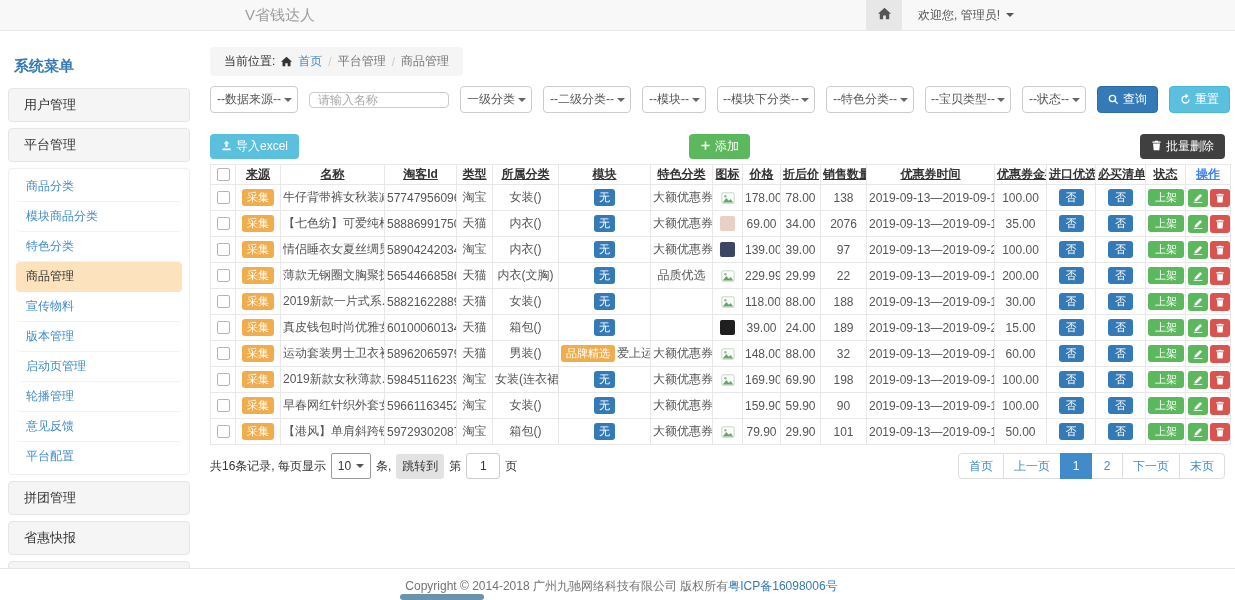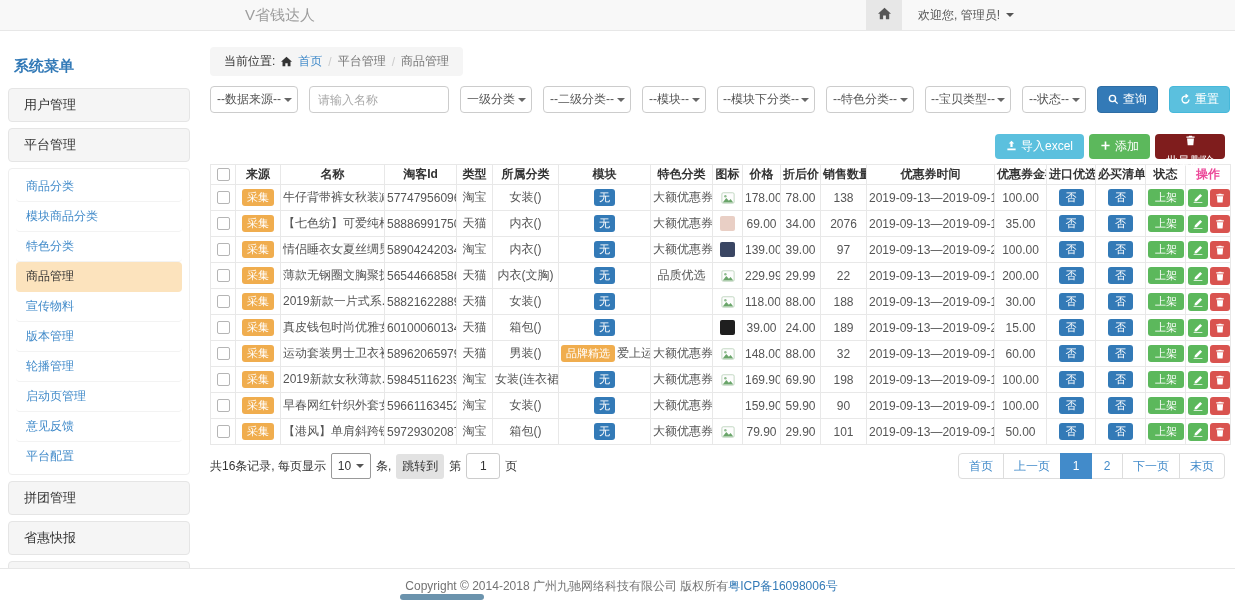--- a/index.html
+++ b/index.html
@@ -29,38 +29,38 @@
 .breadcrumb { display: inline-flex; align-items: center; gap: 6px; background: #f5f5f5; border-radius: 4px; padding: 6px 14px; margin-top: 2px; color: #333; }
 .breadcrumb .home-ic { color: #333; display: inline-flex; }
 .breadcrumb .home-ic svg { width: 11px; height: 11px; }
 .bc-home { color: #428bca; cursor: pointer; }
 .bc-sep { color: #ccc; }
 .bc-item { color: #777; }
 
 .filter-row { display: flex; align-items: center; gap: 11px; margin-top: 10px; }
 .fselect { height: 27px; border: 1px solid #ccc; border-radius: 4px; background: #fff; display: flex; align-items: center; justify-content: center; position: relative; color: #555; padding: 0 16px 0 6px; cursor: pointer; white-space: nowrap; }
 .fselect .caret-down { position: absolute; right: 5px; border-top-color: #666; }
-.finput { height: 27px; border: 1px solid #ccc; border-radius: 4px; padding: 0 8px; width: 140px; color: #555; font-size: 12px; font-family: inherit; }
+.finput { height: 16px; border: 1px solid #ccc; border-radius: 4px; padding: 0 8px; width: 140px; color: #555; font-size: 12px; font-family: inherit; }
 .finput::placeholder { color: #a9a9a9; }
 .btn { height: 27px; border: 1px solid transparent; border-radius: 4px; color: #fff; display: inline-flex; align-items: center; gap: 4px; padding: 0 10px; font-size: 12px; cursor: pointer; font-family: inherit; white-space: nowrap; }
 .btn svg { width: 11px; height: 11px; }
 .btn-query { background: #337ab7; border-color: #2e6da4; }
 .btn-reset { background: #5bc0de; border-color: #46b8da; align-items: center; }
 
-.toolbar { display: flex; justify-content: flex-end; gap: 5px; margin-top: 21px; }
+.toolbar { display: flex; justify-content: space-between; gap: 5px; margin-top: 21px; }
 .toolbar .btn { height: 25px; }
 .btn-import { background: #5bc0de; }
 .btn-add { background: #5cb85c; }
-.btn-batchdel { background: #7f1d1d; flex-direction: column; }
+.btn-batchdel { background: #404040; }
 
 
 table { width: 100%; border-collapse: collapse; table-layout: fixed; margin-top: 5px; }
 th, td { border: 1px solid #e8e8e8; height: 26px; text-align: center; padding: 1px 2px; white-space: nowrap; overflow: hidden; color: #555; }
-th { color: #333; font-weight: bold; height: 17px; background: #fff; }
-th.op-head { color: #ec4899; }
+th { color: #333; font-weight: bold; height: 17px; background: #fff; text-decoration: underline; }
+th.op-head { color: #3b82f6; }
 .badge { display: inline-block; padding: 3px 5px; border-radius: 3px; color: #fff; font-size: 11px; line-height: 1; }
 .badge-orange { background: #f0ad4e; }
 .badge-blue { background: #337ab7; }
 .cb { width: 13px; height: 13px; border: 1px solid #b5b5b5; border-radius: 2px; background: #fff; margin: 0 auto; cursor: pointer; }
 .st-btn { display: inline-flex; align-items: center; justify-content: center; background: #5cb85c; color: #fff; border-radius: 3px; padding: 3px 7px; font-size: 11px; cursor: pointer; line-height: 1; }
 .tg-btn { display: inline-flex; align-items: center; justify-content: center; background: #337ab7; color: #fff; border-radius: 3px; padding: 3px 7px; font-size: 11px; cursor: pointer; line-height: 1; }
 .ops { display: inline-flex; gap: 2px; }
 .op-btn { width: 20px; height: 18px; border-radius: 3px; display: inline-flex; align-items: center; justify-content: center; color: #fff; cursor: pointer; }
 .op-btn svg { width: 10px; height: 10px; }
 .op-edit { background: #5cb85c; }
@@ -113,22 +113,22 @@
   <div>
       <div class="side-panel">用户管理</div>
       <div class="side-panel">平台管理</div>
       <div class="submenu">
         <div class="submenu-item">商品分类</div>
         <div class="submenu-item">模块商品分类</div>
         <div class="submenu-item">特色分类</div>
         <div class="submenu-item active">商品管理</div>
         <div class="submenu-item">宣传物料</div>
         <div class="submenu-item">版本管理</div>
+        <div class="submenu-item">启动页管理</div>
         <div class="submenu-item">轮播管理</div>
-        <div class="submenu-item">启动页管理</div>
         <div class="submenu-item">意见反馈</div>
         <div class="submenu-item">平台配置</div>
       </div>
       <div class="side-panel">拼团管理</div>
       <div class="side-panel">省惠快报</div>
       <div class="side-panel">消息管理</div>
     </div>
 </aside>
 
 <main class="main">

